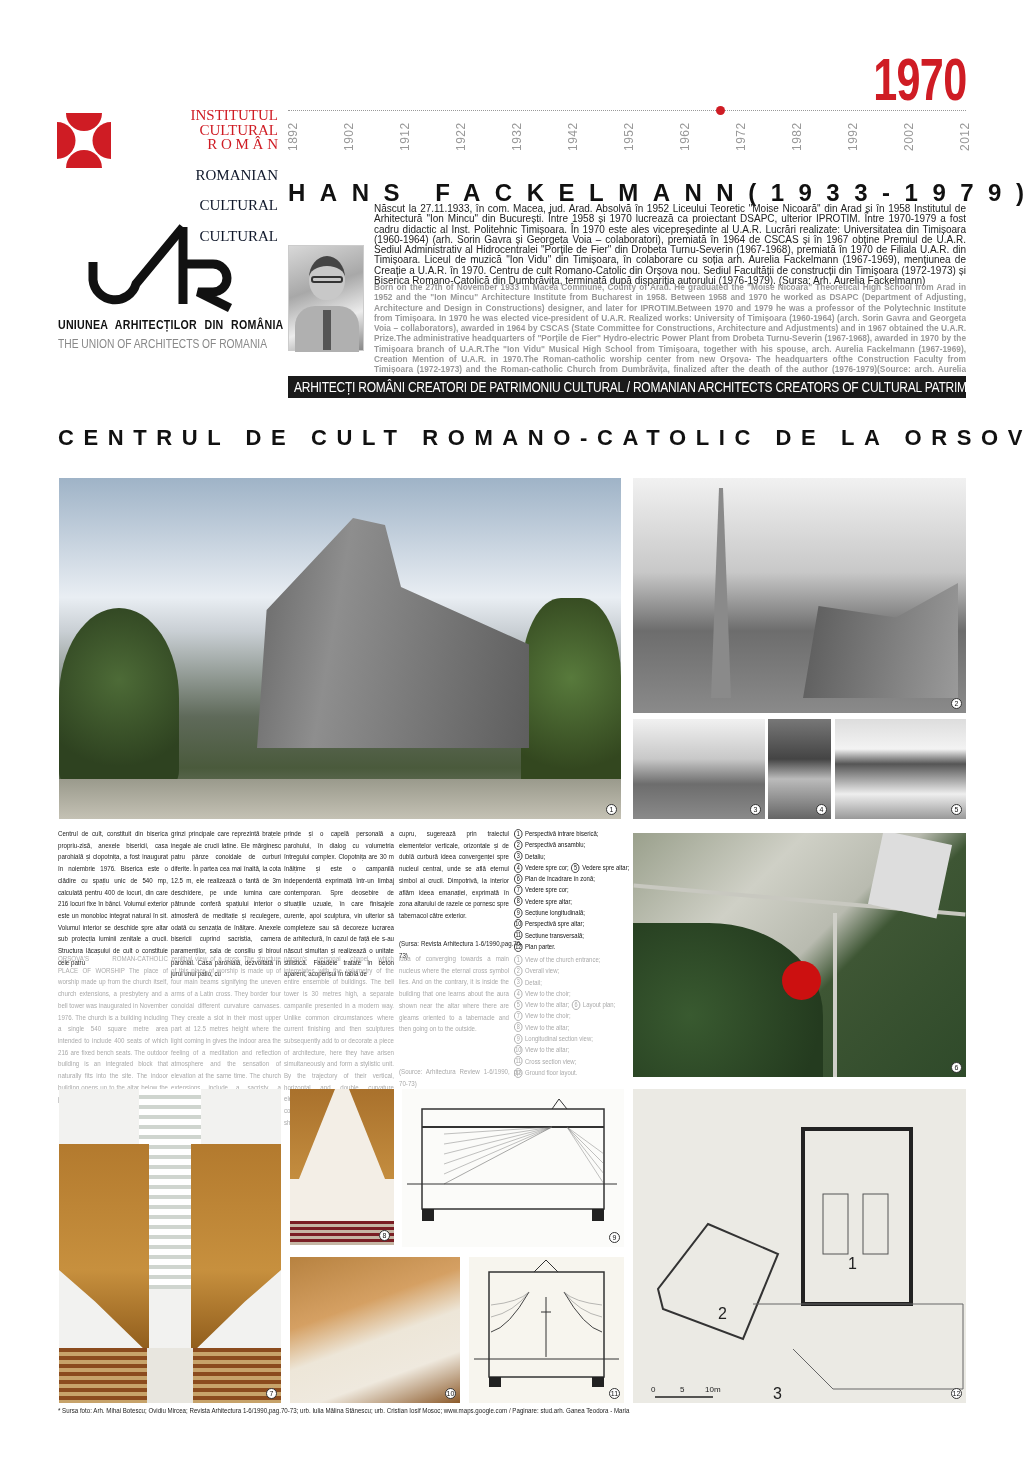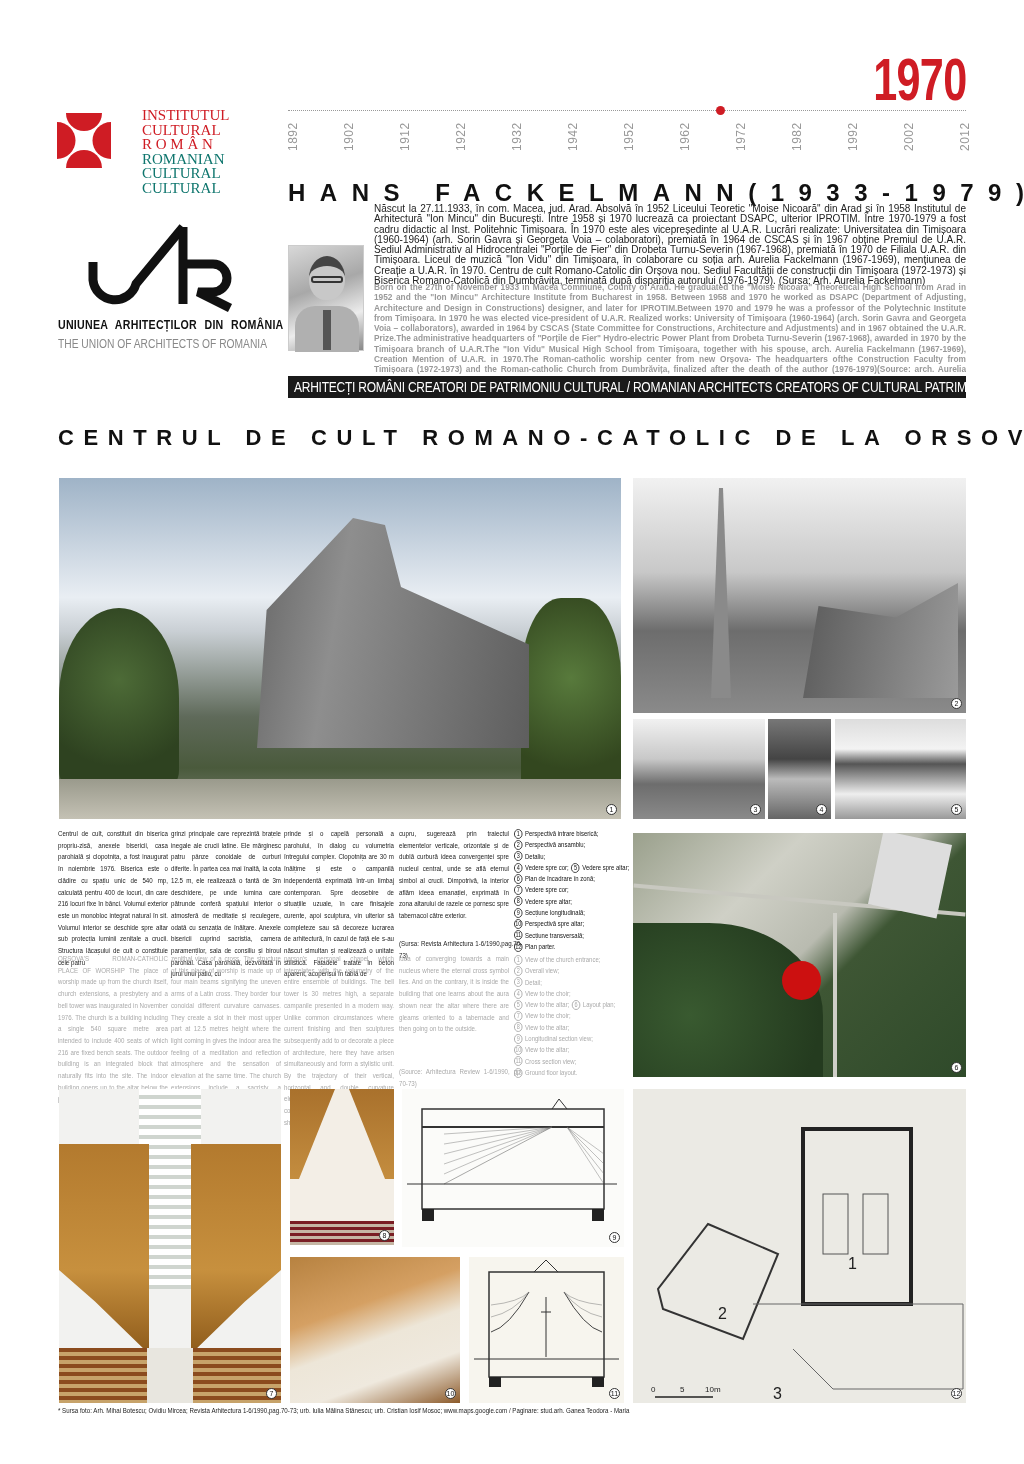--- a/index.html
+++ b/index.html
@@ -1,22 +1,22 @@
 <!DOCTYPE html>
 <html><head>
 <meta charset="utf-8">
 <style>
 *{margin:0;padding:0;box-sizing:border-box;}
 body{width:1024px;height:1464px;background:#fff;font-family:"Liberation Sans",sans-serif;position:relative;overflow:hidden;color:#111;}
 .abs{position:absolute;}
 
 .icr-mark{left:57px;top:113px;width:53px;width:54px;height:55px;}
-.icr-text{left:142px;top:108px;width:112px;font-family:"Liberation Serif",serif;font-size:15px;line-height:14.6px;text-align:left;}
+.icr-text{left:166px;top:108px;width:112px;font-family:"Liberation Serif",serif;font-size:15px;line-height:14.6px;text-align:right;}
 .icr-text .red{color:#cf1c24;}
-.icr-text .grey{color:#0f766e;}
+.icr-text .grey{color:#0f172a;margin-top:16px;}
 .uar-mark{left:88px;top:222px;width:150px;height:90px;}
 .uar-ro{left:58px;top:318px;width:202px;font-size:12.5px;font-weight:bold;color:#111;transform:scaleX(0.85);transform-origin:left;white-space:nowrap;letter-spacing:0.3px;word-spacing:5px;}
 .uar-en{left:58px;top:337px;width:240px;font-size:12.5px;color:#888;transform:scaleX(0.82);transform-origin:left;white-space:nowrap;}
 
 .year-big{right:58px;top:50px;font-size:60px;font-weight:bold;color:#cf1c24;transform:scaleX(0.72);transform-origin:right;letter-spacing:-1px;line-height:1;}
 .tl-line{left:288px;top:110px;width:678px;border-top:1px dotted #999;}
 .tl-dot{left:716px;top:106px;width:9px;height:9px;border-radius:50%;background:#cf1c24;}
 .tl-years{left:286px;top:125px;width:686px;height:30px;display:flex;justify-content:space-between;}
 .tl-year{width:14px;height:30px;position:relative;}
 .tl-year span{position:absolute;left:0;top:26px;transform:rotate(-90deg);transform-origin:left top;font-size:12px;color:#999;white-space:nowrap;letter-spacing:0.5px;}

